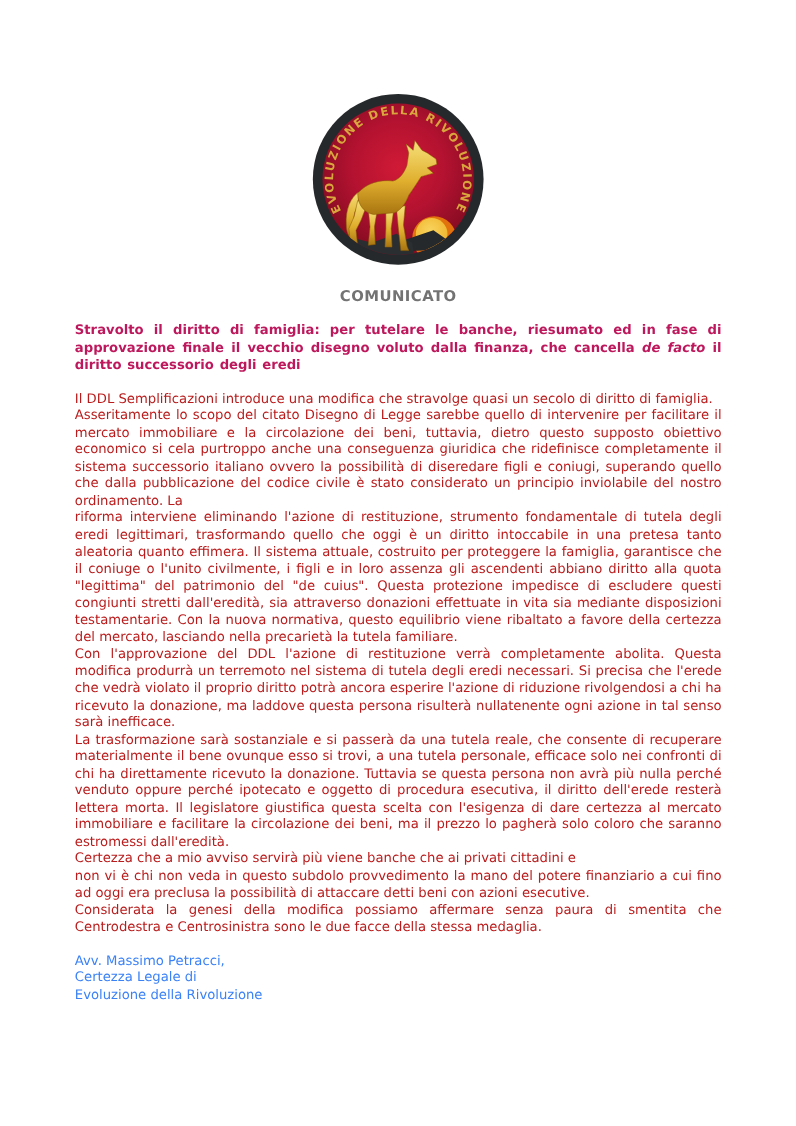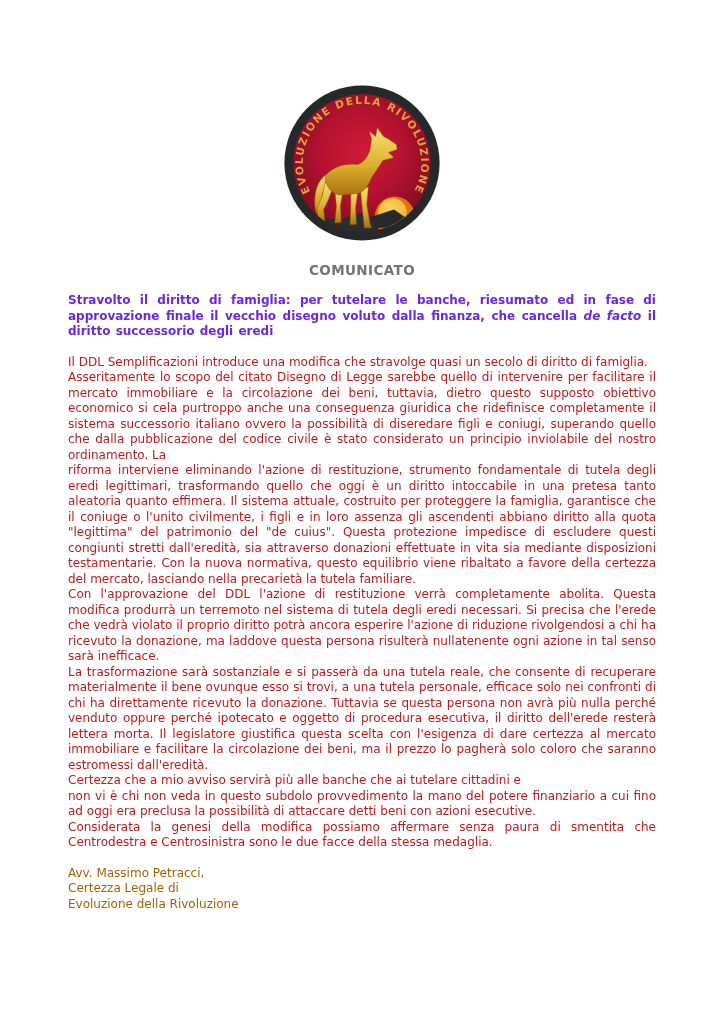--- a/index.html
+++ b/index.html
@@ -20,37 +20,37 @@
     font-weight:bold;
     letter-spacing:0.4px;
     color:#737373;
   }
   .lead{
     margin:15px 68px 0;
     text-align:justify;
     font-size:12px;
     line-height:15.5px;
     font-weight:bold;
-    color:#6d28d9;
+    color:#be185d;
     word-spacing:1px;
   }
   .lead em{font-style:italic;}
   .body-text{
     margin:15px 68px 0;
     color:#b91c1c;
   }
   .body-text p{
     margin:0;
     text-align:justify;
     font-size:12px;
     line-height:15.5px;
   }
   .signature{
     margin:15px 68px 0;
-    color:#a16207;
+    color:#3b82f6;
   }
   .signature p{
     margin:0;
     font-size:12px;
     line-height:15.5px;
   }
 </style>
 </head>
 <body>
 
@@ -111,21 +111,21 @@
   <h1 class="doc-title">COMUNICATO</h1>
 
   <p class="lead"><span>Stravolto il diritto di famiglia: per tutelare le banche, riesumato ed in fase di approvazione finale il vecchio disegno voluto dalla finanza, che cancella </span><em>de facto</em><span> il diritto successorio degli eredi</span></p>
 
   <div class="body-text">
       <p>Il DDL Semplificazioni introduce una modifica che stravolge quasi un secolo di diritto di famiglia.</p>
       <p>Asseritamente lo scopo del citato Disegno di Legge sarebbe quello di intervenire per facilitare il mercato immobiliare e la circolazione dei beni, tuttavia, dietro questo supposto obiettivo economico si cela purtroppo anche una conseguenza giuridica che ridefinisce completamente il sistema successorio italiano ovvero la possibilità di diseredare figli e coniugi, superando quello che dalla pubblicazione del codice civile è stato considerato un principio inviolabile del nostro ordinamento. La</p>
       <p>riforma interviene eliminando l'azione di restituzione, strumento fondamentale di tutela degli eredi legittimari, trasformando quello che oggi è un diritto intoccabile in una pretesa tanto aleatoria quanto effimera. Il sistema attuale, costruito per proteggere la famiglia, garantisce che il coniuge o l'unito civilmente, i figli e in loro assenza gli ascendenti abbiano diritto alla quota "legittima" del patrimonio del "de cuius". Questa protezione impedisce di escludere questi congiunti stretti dall'eredità, sia attraverso donazioni effettuate in vita sia mediante disposizioni testamentarie. Con la nuova normativa, questo equilibrio viene ribaltato a favore della certezza del mercato, lasciando nella precarietà la tutela familiare.</p>
       <p>Con l'approvazione del DDL l'azione di restituzione verrà completamente abolita. Questa modifica produrrà un terremoto nel sistema di tutela degli eredi necessari. Si precisa che l'erede che vedrà violato il proprio diritto potrà ancora esperire l'azione di riduzione rivolgendosi a chi ha ricevuto la donazione, ma laddove questa persona risulterà nullatenente ogni azione in tal senso sarà inefficace.</p>
       <p>La trasformazione sarà sostanziale e si passerà da una tutela reale, che consente di recuperare materialmente il bene ovunque esso si trovi, a una tutela personale, efficace solo nei confronti di chi ha direttamente ricevuto la donazione. Tuttavia se questa persona non avrà più nulla perché venduto oppure perché ipotecato e oggetto di procedura esecutiva, il diritto dell'erede resterà lettera morta. Il legislatore giustifica questa scelta con l'esigenza di dare certezza al mercato immobiliare e facilitare la circolazione dei beni, ma il prezzo lo pagherà solo coloro che saranno estromessi dall'eredità.</p>
-      <p>Certezza che a mio avviso servirà più alle banche che ai tutelare cittadini e</p>
+      <p>Certezza che a mio avviso servirà più viene banche che ai privati cittadini e</p>
       <p>non vi è chi non veda in questo subdolo provvedimento la mano del potere finanziario a cui fino ad oggi era preclusa la possibilità di attaccare detti beni con azioni esecutive.</p>
       <p>Considerata la genesi della modifica possiamo affermare senza paura di smentita che Centrodestra e Centrosinistra sono le due facce della stessa medaglia.</p>
     </div>
 
   <div class="signature">
       <p>Avv. Massimo Petracci,</p>
       <p>Certezza Legale di</p>
       <p>Evoluzione della Rivoluzione</p>
     </div>
 

